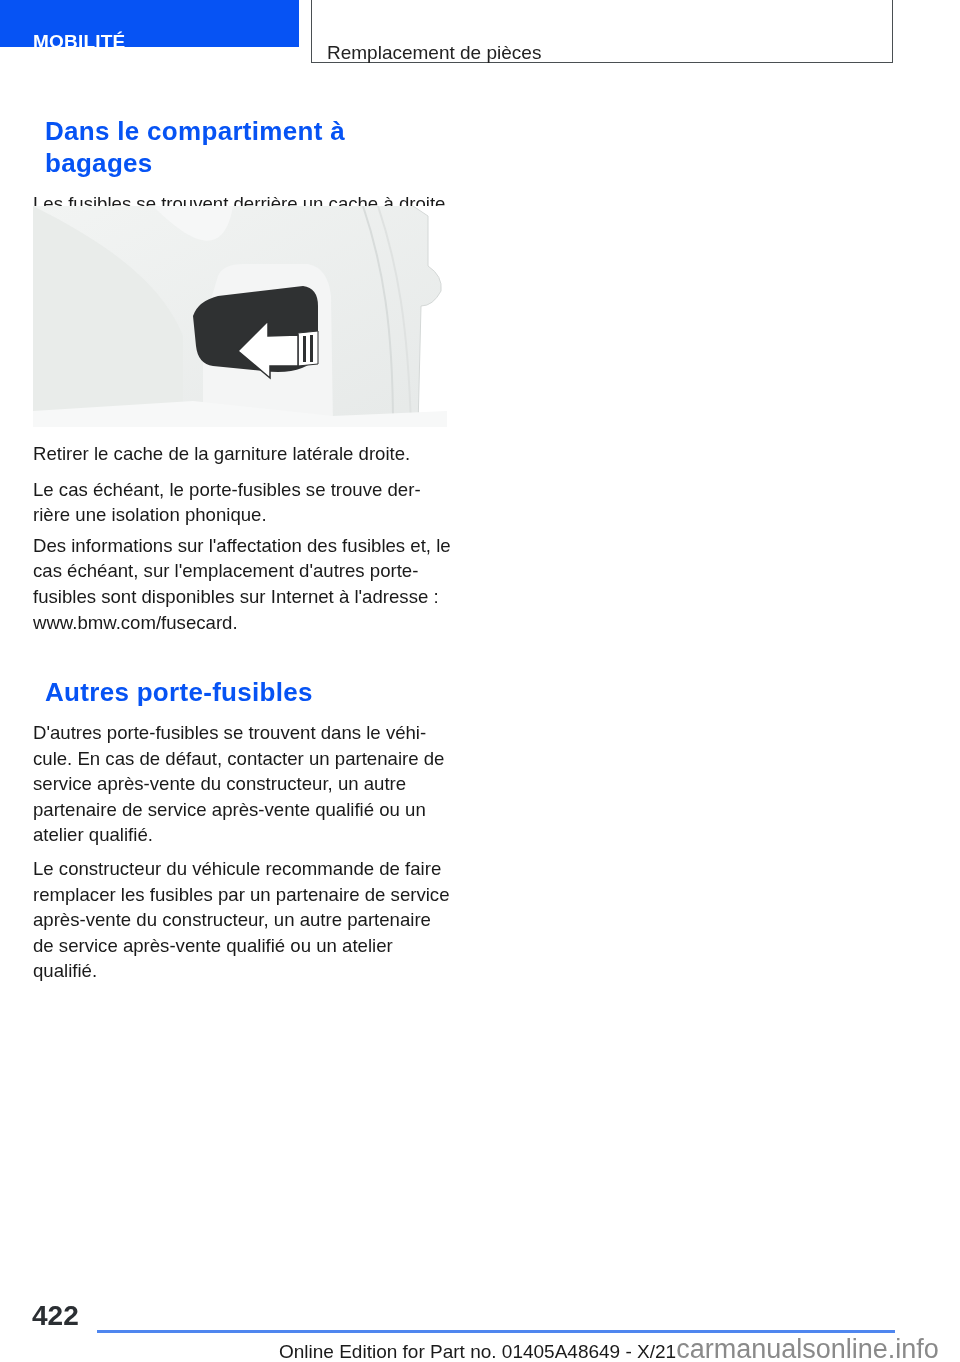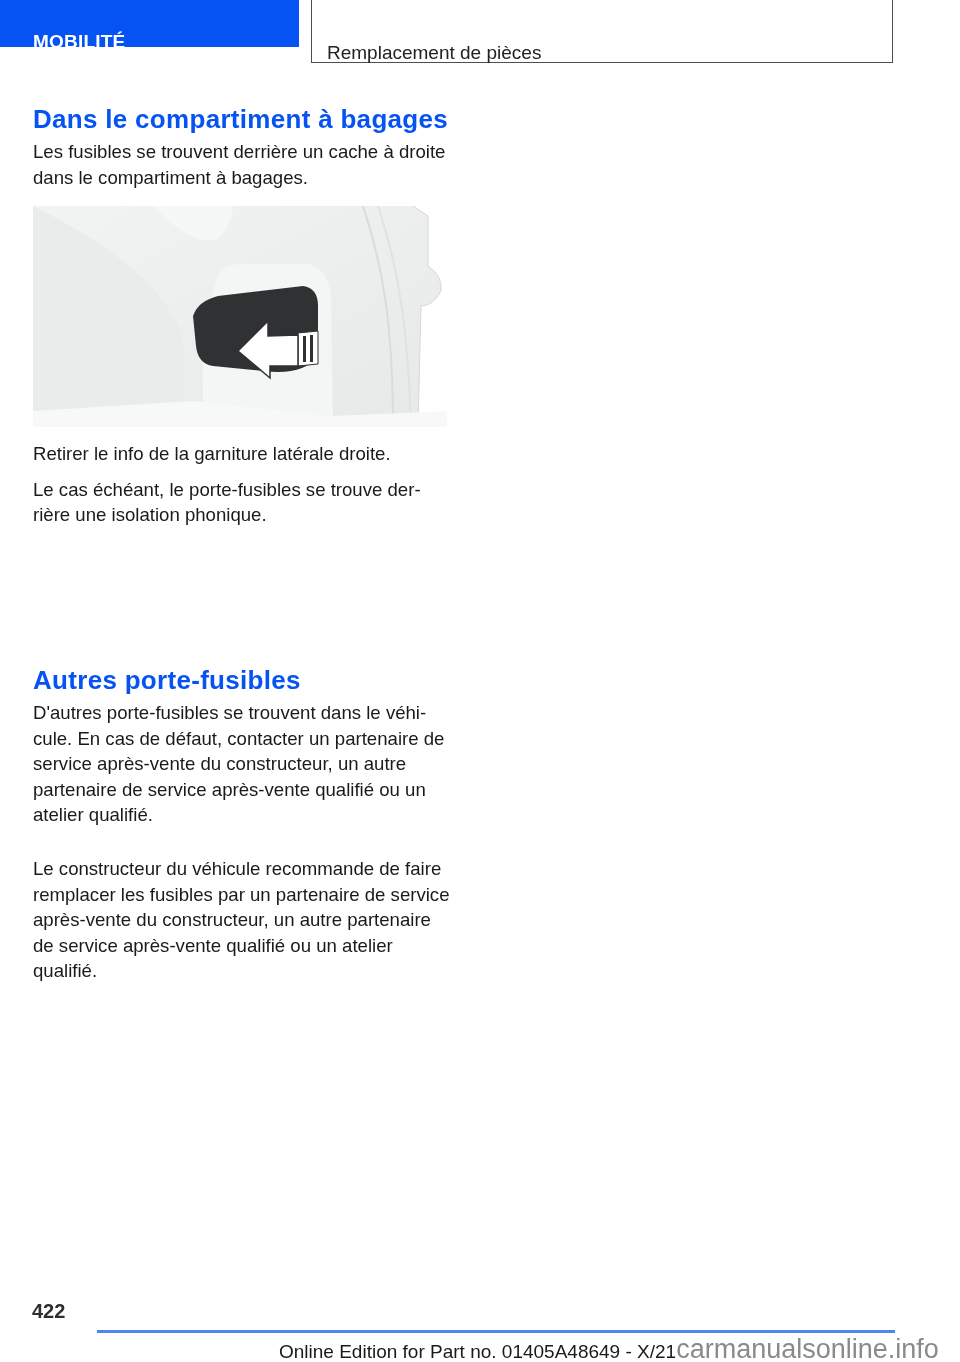--- a/index.html
+++ b/index.html
@@ -16,32 +16,32 @@
   }
   .hdr-title {
     position: absolute; left: 311px; top: -2px; width: 582px; height: 65px;
     border: 1.5px solid #4a4f52; border-top: none; box-sizing: border-box; background: #fff;
   }
   .hdr-title span {
     position: absolute; left: 15px; top: 44px; font-size: 19px; color: #222;
   }
   .col { position: absolute; left: 33px; width: 420px; }
   h2 {
-    margin: 0; color: #0653f4; font-size: 26px; font-weight: bold; letter-spacing: 0.3px; line-height: 32px;
+    margin: 12px; color: #0653f4; font-size: 26px; font-weight: bold; letter-spacing: 0.3px; line-height: 32px;
   }
   p {
     margin: 0; font-size: 18.6px; line-height: 25.6px; color: #1a1a1a;
   }
   .figure {
     position: absolute; left: 33px; top: 206px; width: 414px; height: 221px; overflow: hidden;
     background: #eef0ef;
   }
   .figure svg { display: block; }
   .pagenum {
-    position: absolute; left: 32px; top: 1300px; font-size: 20px; font-weight: bold; color: #2b2f33;
+    position: absolute; left: 32px; top: 1300px; font-size: 28px; font-weight: bold; color: #2b2f33;
   }
   .footer-line {
     position: absolute; left: 97px; top: 1330px; width: 798px; height: 3px; background: #4f86ef;
   }
   .footer-text {
     position: absolute; left: 279px; top: 1334px; font-size: 19px; color: #1a1a1a; white-space: nowrap;
   }
   .watermark { color: #8a8a8a; font-size: 27px; }
 </style>
 </head>
@@ -78,22 +78,23 @@
     <path d="M265 129 L235 130 L235 115 L205 145 L237 172 L237 160 L265 160 Z" fill="#ffffff" stroke="#2f3132" stroke-width="1.5"></path>
     <path d="M330 0 C350 60 360 120 360 221" stroke="#d8dcdb" stroke-width="2" fill="none"></path>
     <path d="M345 0 C365 60 375 120 378 221" stroke="#dfe2e1" stroke-width="2" fill="none"></path>
     <path d="M380 0 L395 10 L395 60 Q410 70 408 85 Q400 100 388 100 L385 221 L414 221 L414 0 Z" fill="#ffffff"></path>
     <path d="M380 0 L395 10 L395 60 Q410 70 408 85 Q400 100 388 100 L385 221" stroke="#d4d8d7" stroke-width="1" fill="none"></path>
     <path d="M0 205 L160 195 L300 210 L414 205 L414 221 L0 221 Z" fill="#f7f8f8"></path>
   </svg>
 </div>
 
 <div class="col" style="top:441px;">
-  <p>Retirer le info de la garniture latérale droite.</p>
+  <p>Retirer le cache de la garniture latérale droite.</p>
   <p style="margin-top:10px;">Le cas échéant, le porte-fusibles se trouve der-rière une isolation phonique.</p>
+  <p style="margin-top:5px;">Des informations sur l'affectation des fusibles et, le cas échéant, sur l'emplacement d'autres porte-fusibles sont disponibles sur Internet à l'adresse : www.bmw.com/fusecard.</p>
 </div>
 
 <div class="col" style="top:664px;">
   <h2>Autres porte-fusibles</h2>
   <p style="margin-top:4px;">D'autres porte-fusibles se trouvent dans le véhi-cule. En cas de défaut, contacter un partenaire de service après-vente du constructeur, un autre partenaire de service après-vente qualifié ou un atelier qualifié.</p>
 </div>
 
 <div class="col" style="top:852px;">
   <p style="margin-top:4px;">Le constructeur du véhicule recommande de faire remplacer les fusibles par un partenaire de service après-vente du constructeur, un autre partenaire de service après-vente qualifié ou un atelier qualifié.</p>
 </div>

